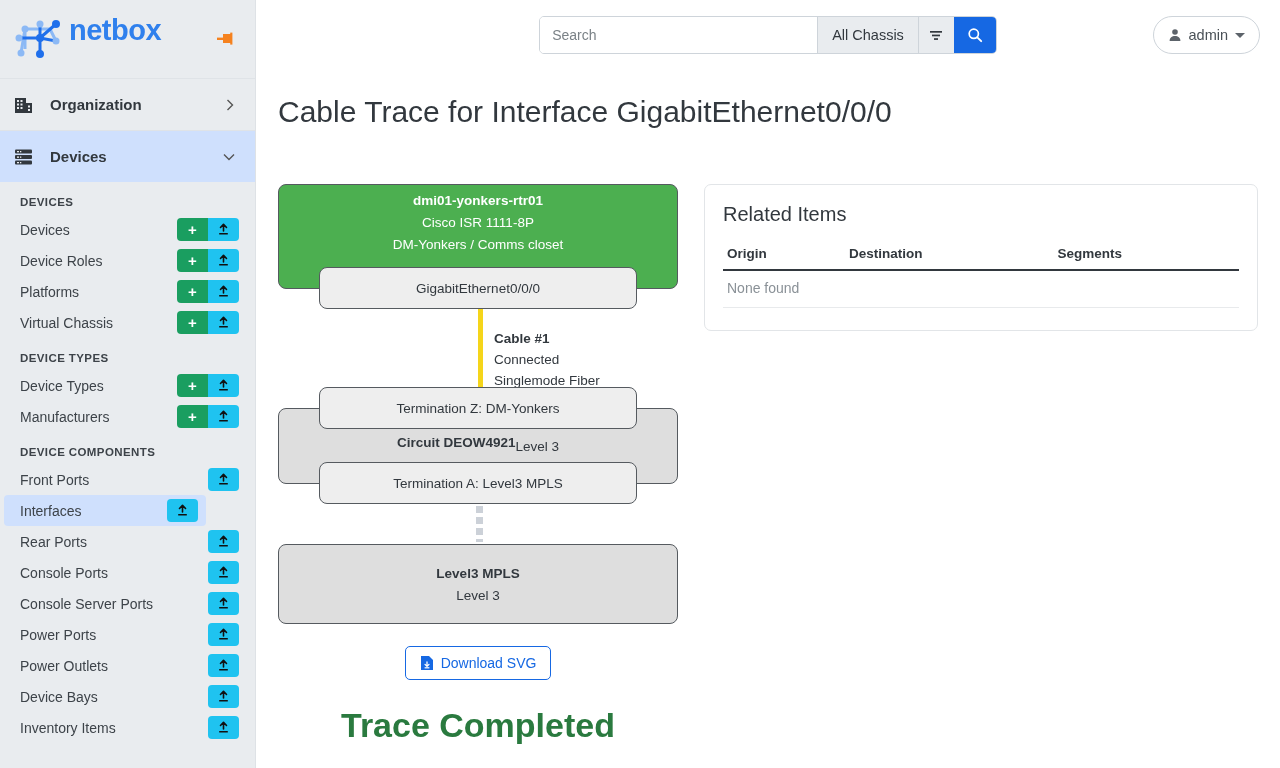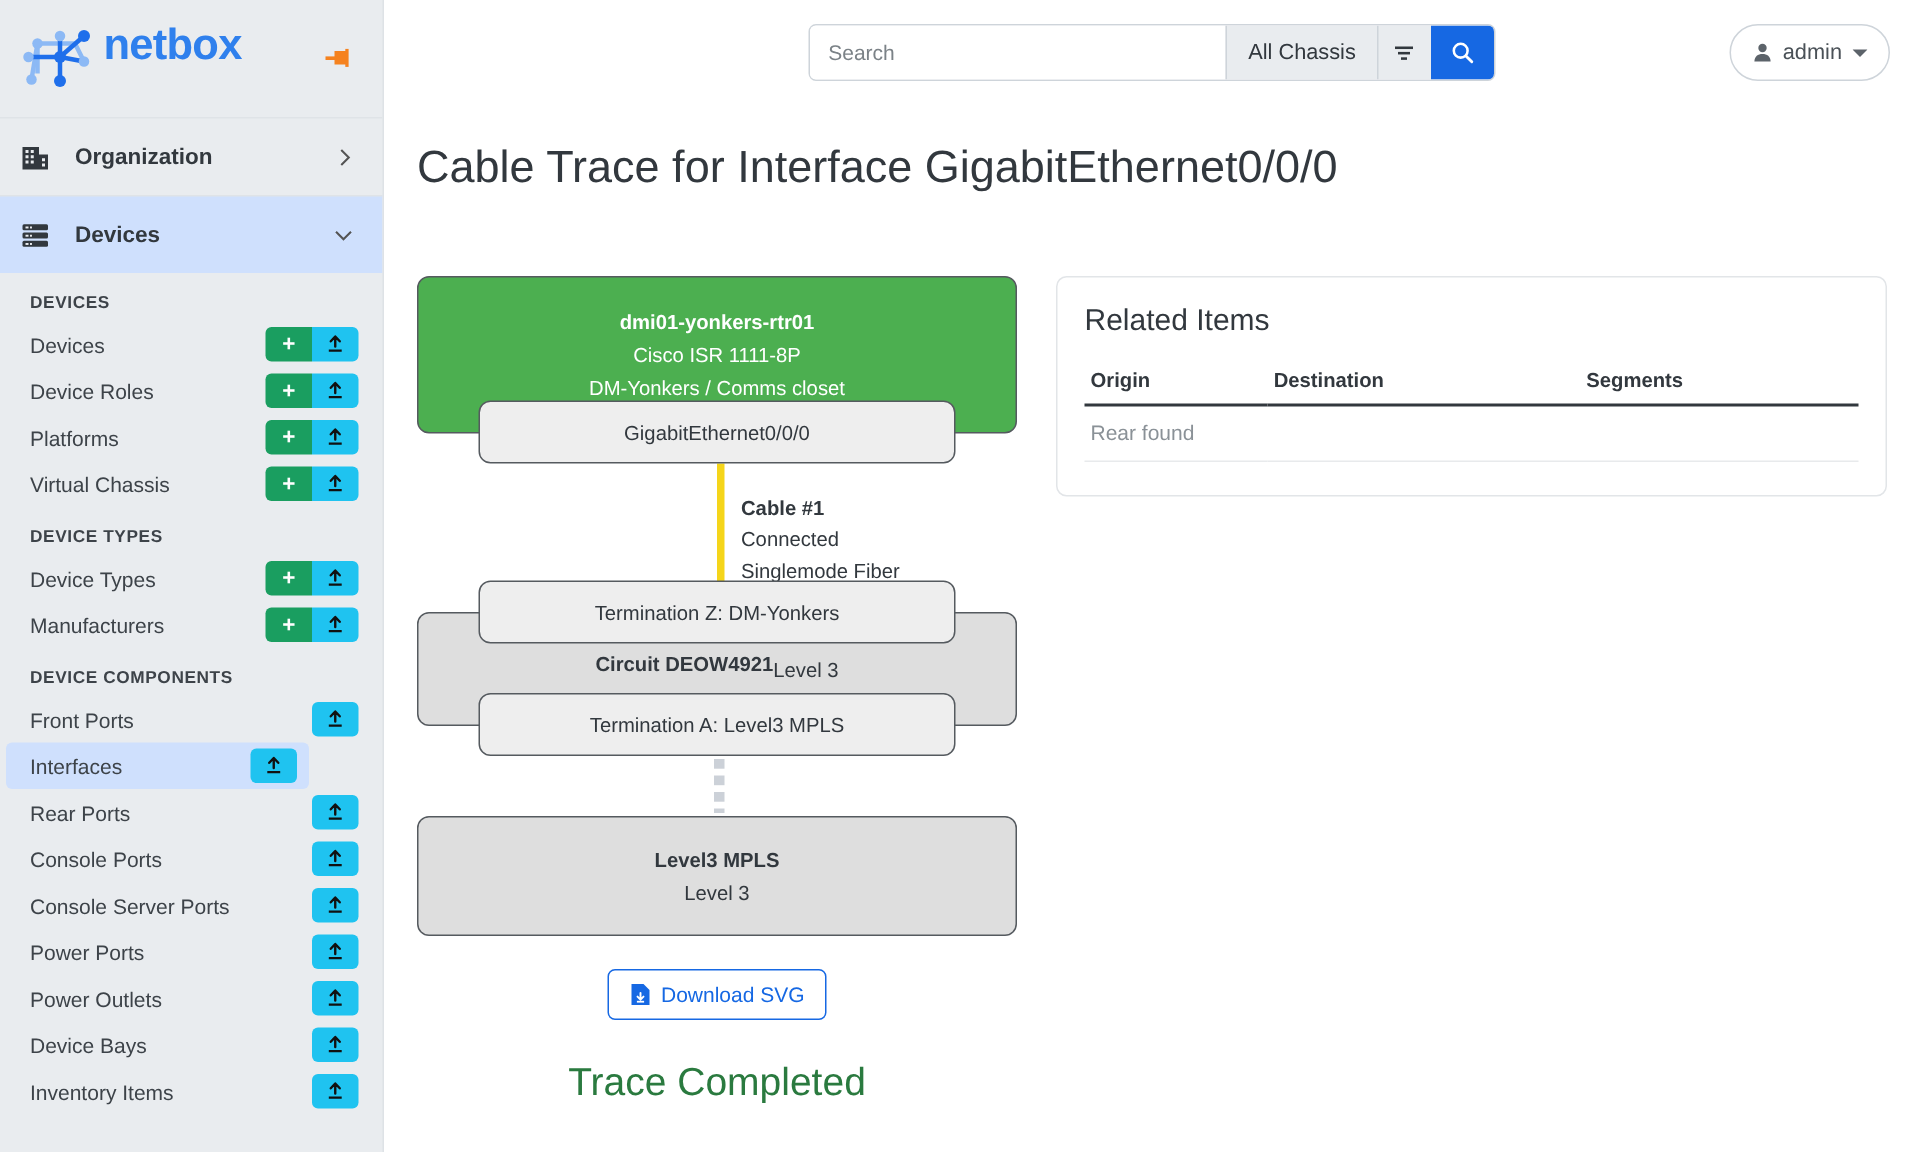--- a/index.html
+++ b/index.html
@@ -128,21 +128,21 @@
   .paths-col { flex: 1; }
 
   
   .node {
     border: 1px solid #555a5f;
     border-radius: 8px;
     text-align: center;
     padding: 14px 10px;
     position: relative;
   }
-  .node-device { background: #4caf50; color: #fff; height: 105px; padding-top: 22px; }
+  .node-device { background: #4caf50; color: #fff; height: 105px; padding-top: 8px; }
   .node-device .n-title { font-size: 13.5px; font-weight: 700; margin-bottom: 7px; }
   .node-device .n-sub { font-size: 13.5px; font-weight: 400; margin-bottom: 7px; }
 
   .node-term {
     background: #eeeeee; color: #32383e;
     font-size: 13.5px; font-weight: 400;
     height: 42px; display: flex; align-items: center; justify-content: center;
     width: 318px; margin: -22px auto 0 auto;
     position: relative; z-index: 3;
   }
@@ -182,22 +182,22 @@
   .node-provider .np-sub { font-size: 13.5px; }
 
   .dl-wrap { text-align: center; padding-top: 22px; }
   .dl-btn {
     display: inline-flex; align-items: center; gap: 7px;
     border: 1px solid #1668e3; color: #1668e3; background: #fff;
     border-radius: 5px; padding: 8px 14px; font-size: 14px; cursor: pointer;
     font-family: "Liberation Sans", sans-serif;
   }
   .trace-done {
-    text-align: center; color: #2a7a3f; font-size: 26px;
-    padding-top: 26px; font-weight: 400;
+    text-align: center; color: #2a7a3f; font-size: 34px;
+    padding-top: 26px; font-weight: 700;
   }
 
   
   .card {
     border: 1px solid #e2e5e8; border-radius: 7px; background: #fff;
     padding: 18px 18px 22px 18px;
   }
   .card-title { font-size: 20px; font-weight: 400; color: #32383e; margin-bottom: 14px; }
   table.paths { width: 100%; border-collapse: collapse; }
   table.paths th {
@@ -569,21 +569,21 @@
           <table class="paths">
             <thead>
                 <tr id="paths-head">
                   <th>Origin</th>
                   <th>Destination</th>
                   <th>Segments</th>
                 </tr>
               </thead>
             <tbody id="paths-body">
                 <tr>
-                  <td colspan="3">Rear found</td>
+                  <td colspan="3">None found</td>
                 </tr>
               </tbody>
           </table>
         </div>
       </div>
 
     </div>
   </main>
 </div>
 

